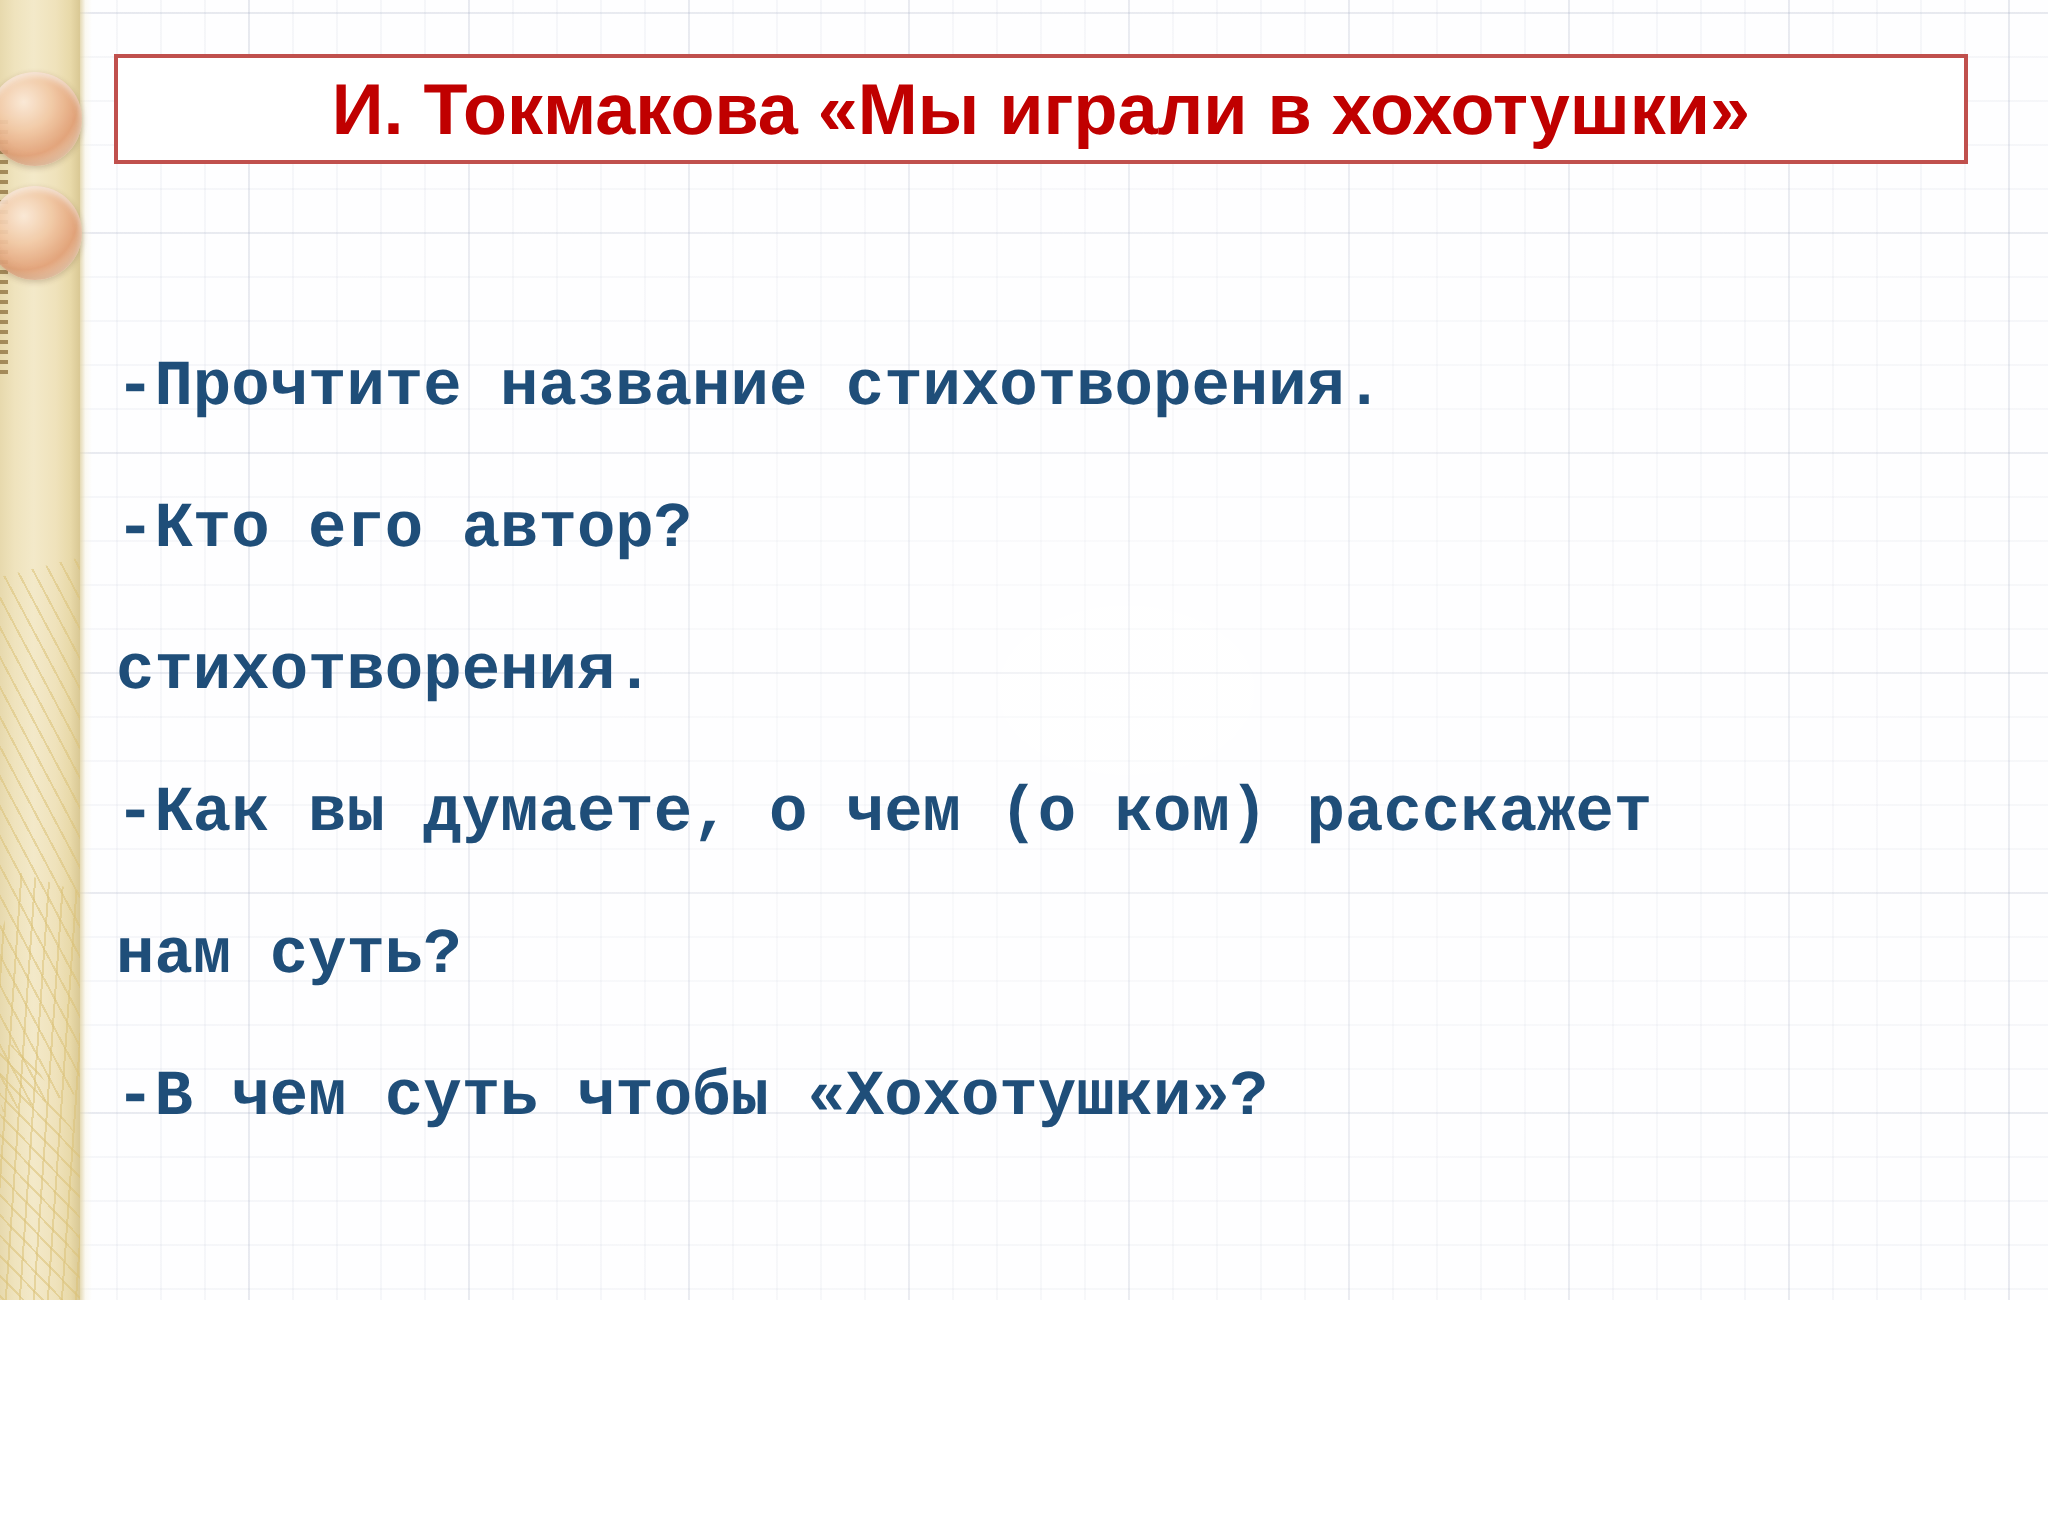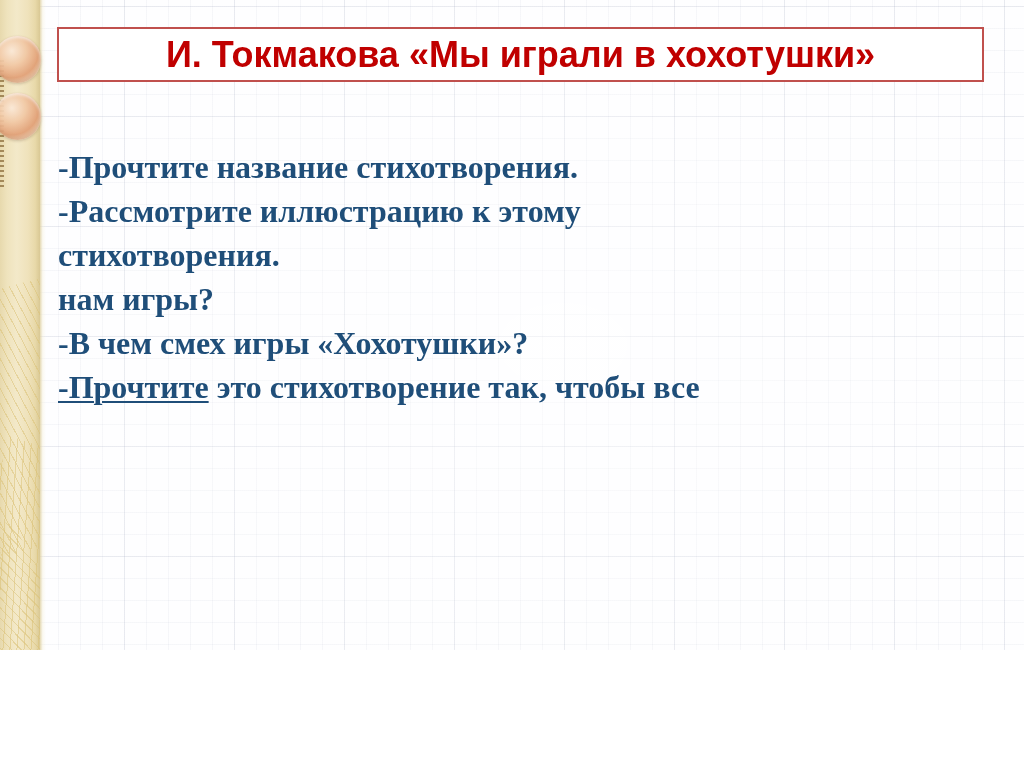--- a/index.html
+++ b/index.html
@@ -157,25 +157,26 @@
 
   
   .body-block {
     position: absolute;
     left: 58px;
     top: 145px;
     width: 930px;
   }
   .body-line {
     color: #1f4e79;
-    font-family: Liberation Serif, serif;
+    font-family: Liberation Mono, monospace;
     font-weight: bold;
     font-size: 32px;
     line-height: 44px;
     white-space: nowrap;
+    margin-top: 27px;
   }
   .u {
     text-decoration: underline;
     text-decoration-thickness: 2px;
     text-underline-offset: 3px;
   }
 </style>
 </head>
 <body>
 
@@ -199,29 +200,29 @@
 
   <div class="title-box">
     <div class="title-text">И. Токмакова «Мы играли в хохотушки»</div>
   </div>
 
   <div class="body-block">
     <div class="body-line">
       <span>-Прочтите название стихотворения.</span>
     </div>
     <div class="body-line">
-      <span>-Рассмотрите иллюстрацию к этому</span>
+      <span>-Кто его автор?</span>
     </div>
     <div class="body-line">
       <span>стихотворения.</span>
     </div>
     <div class="body-line">
-      <span>нам игры?</span>
-    </div>
-    <div class="body-line">
-      <span>-В чем смех игры «Хохотушки»?</span>
-    </div>
-    <div class="body-line">
-      <span class="u">-Прочтите</span><span> это стихотворение так, чтобы все</span>
+      <span>-Как вы думаете, о чем (о ком) расскажет</span>
+    </div>
+    <div class="body-line">
+      <span>нам суть?</span>
+    </div>
+    <div class="body-line">
+      <span>-В чем суть чтобы «Хохотушки»?</span>
     </div>
   </div>
 
 </div>
 
 </body></html>

